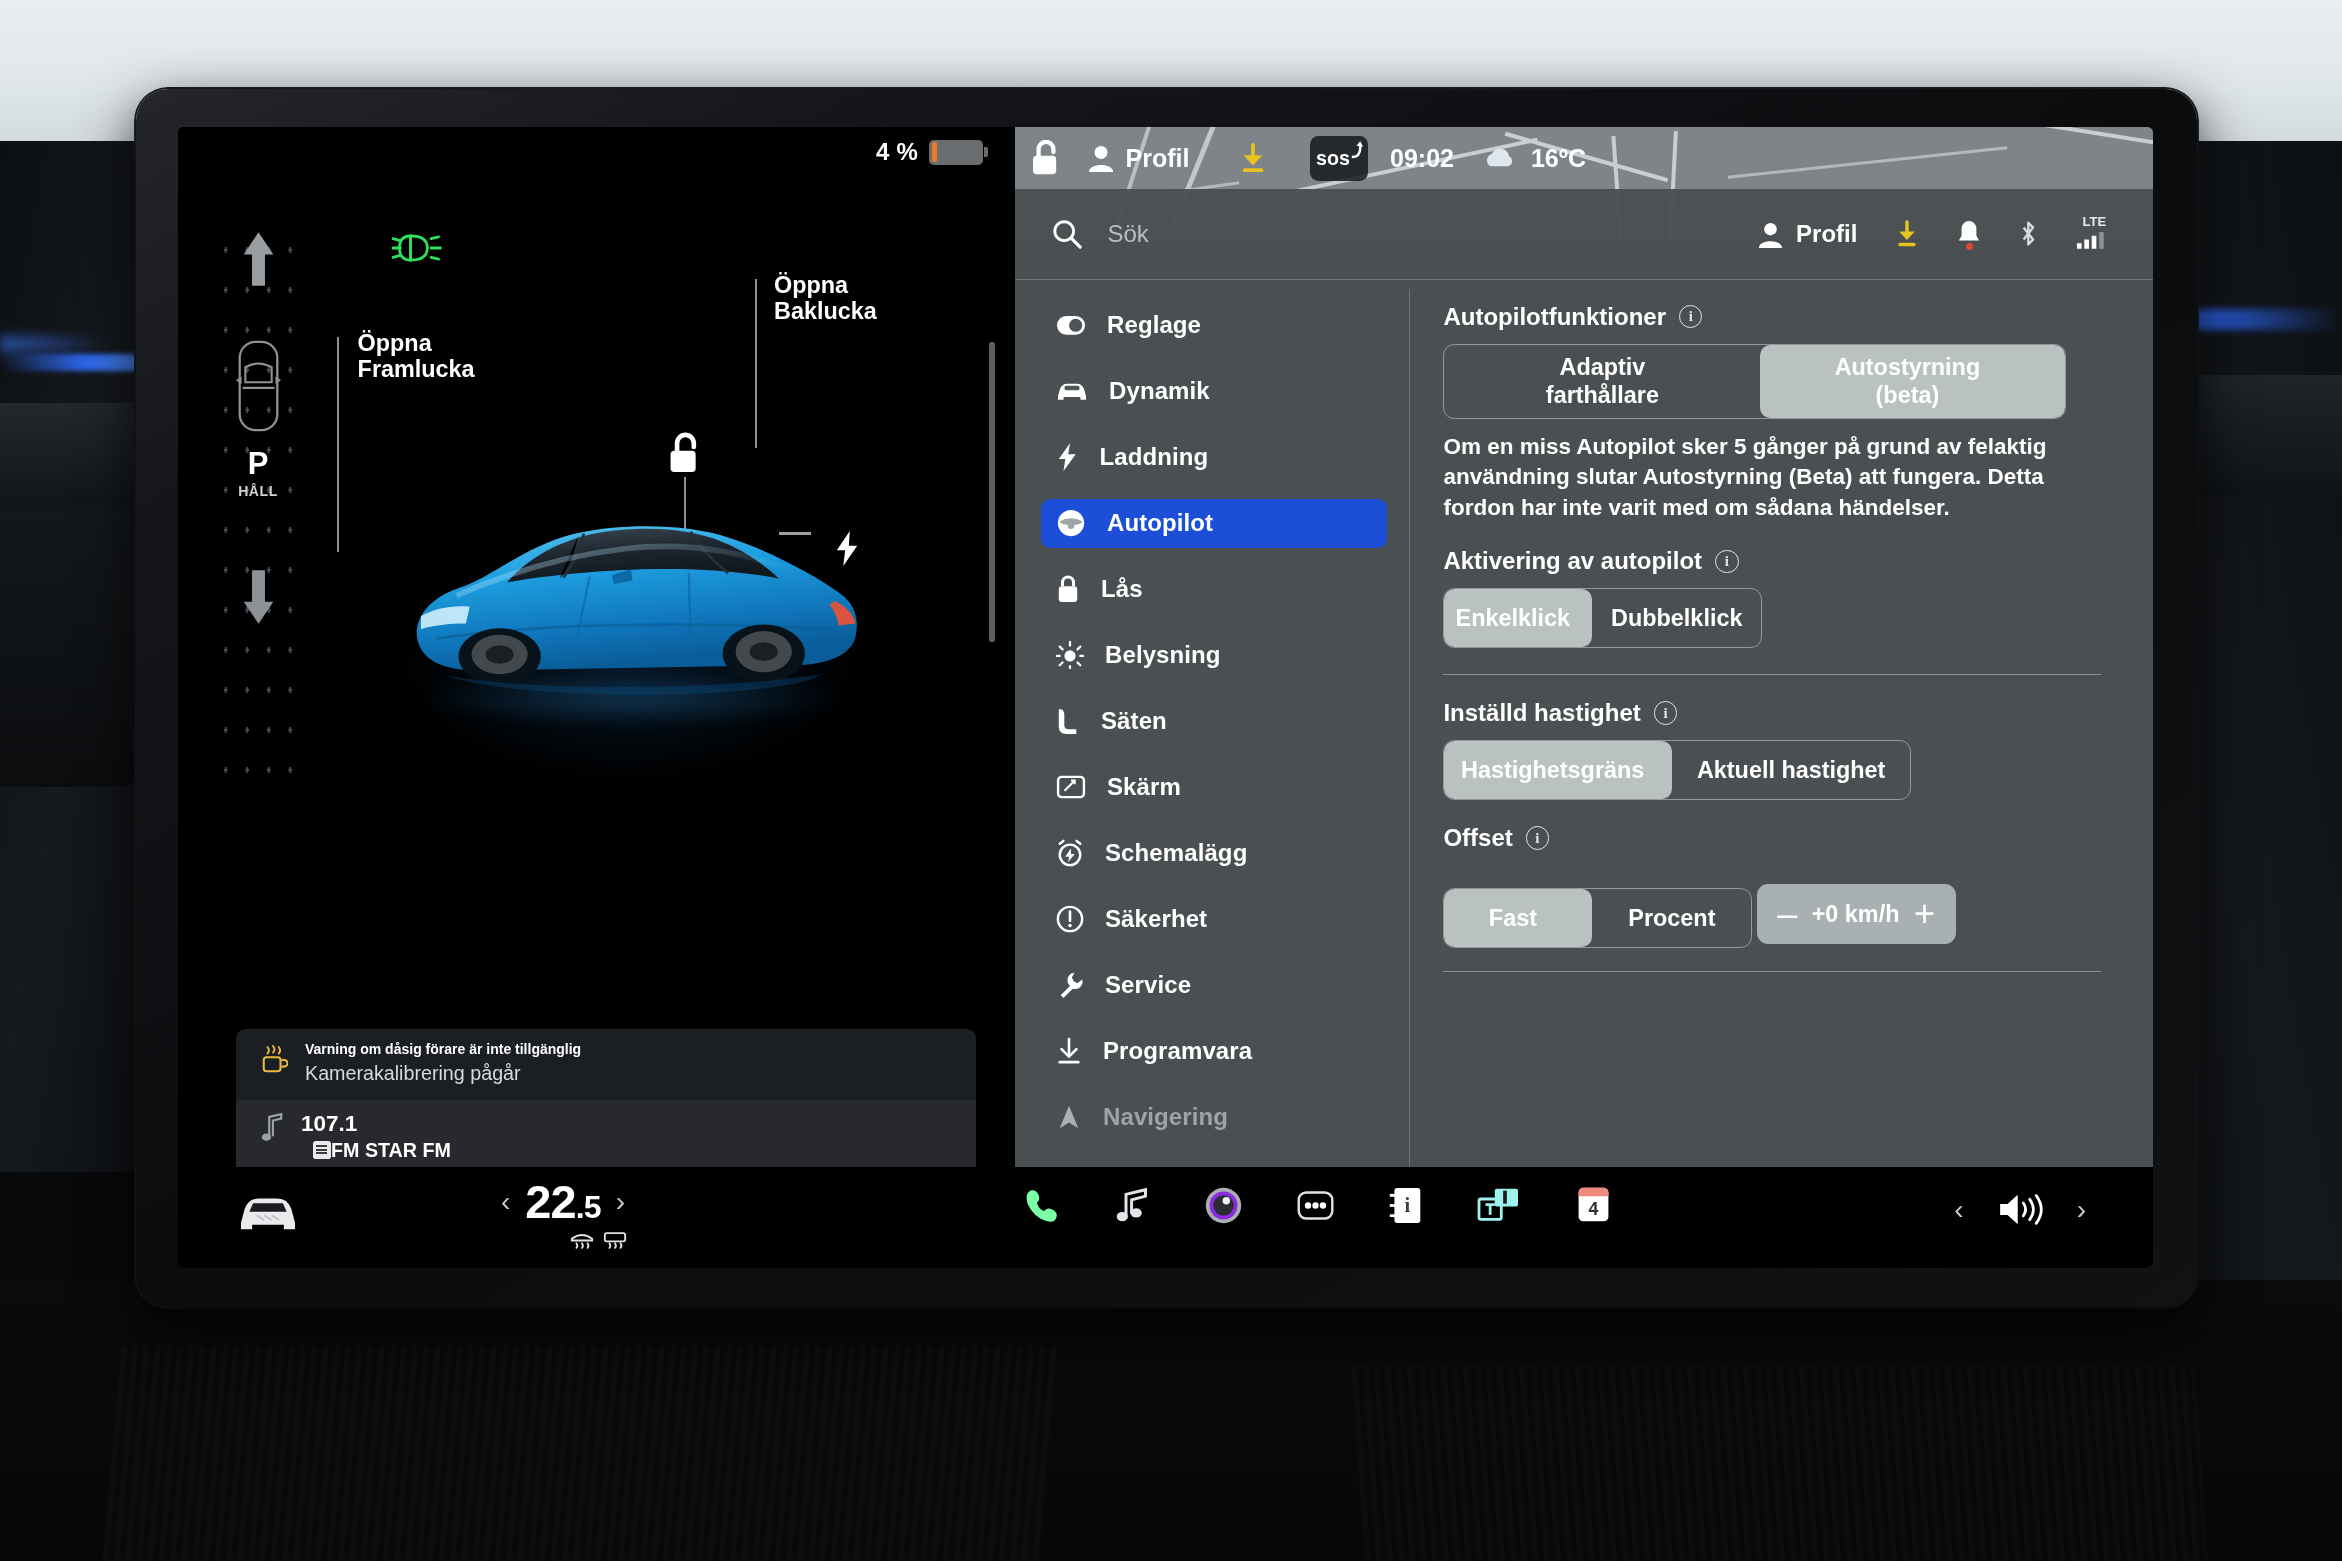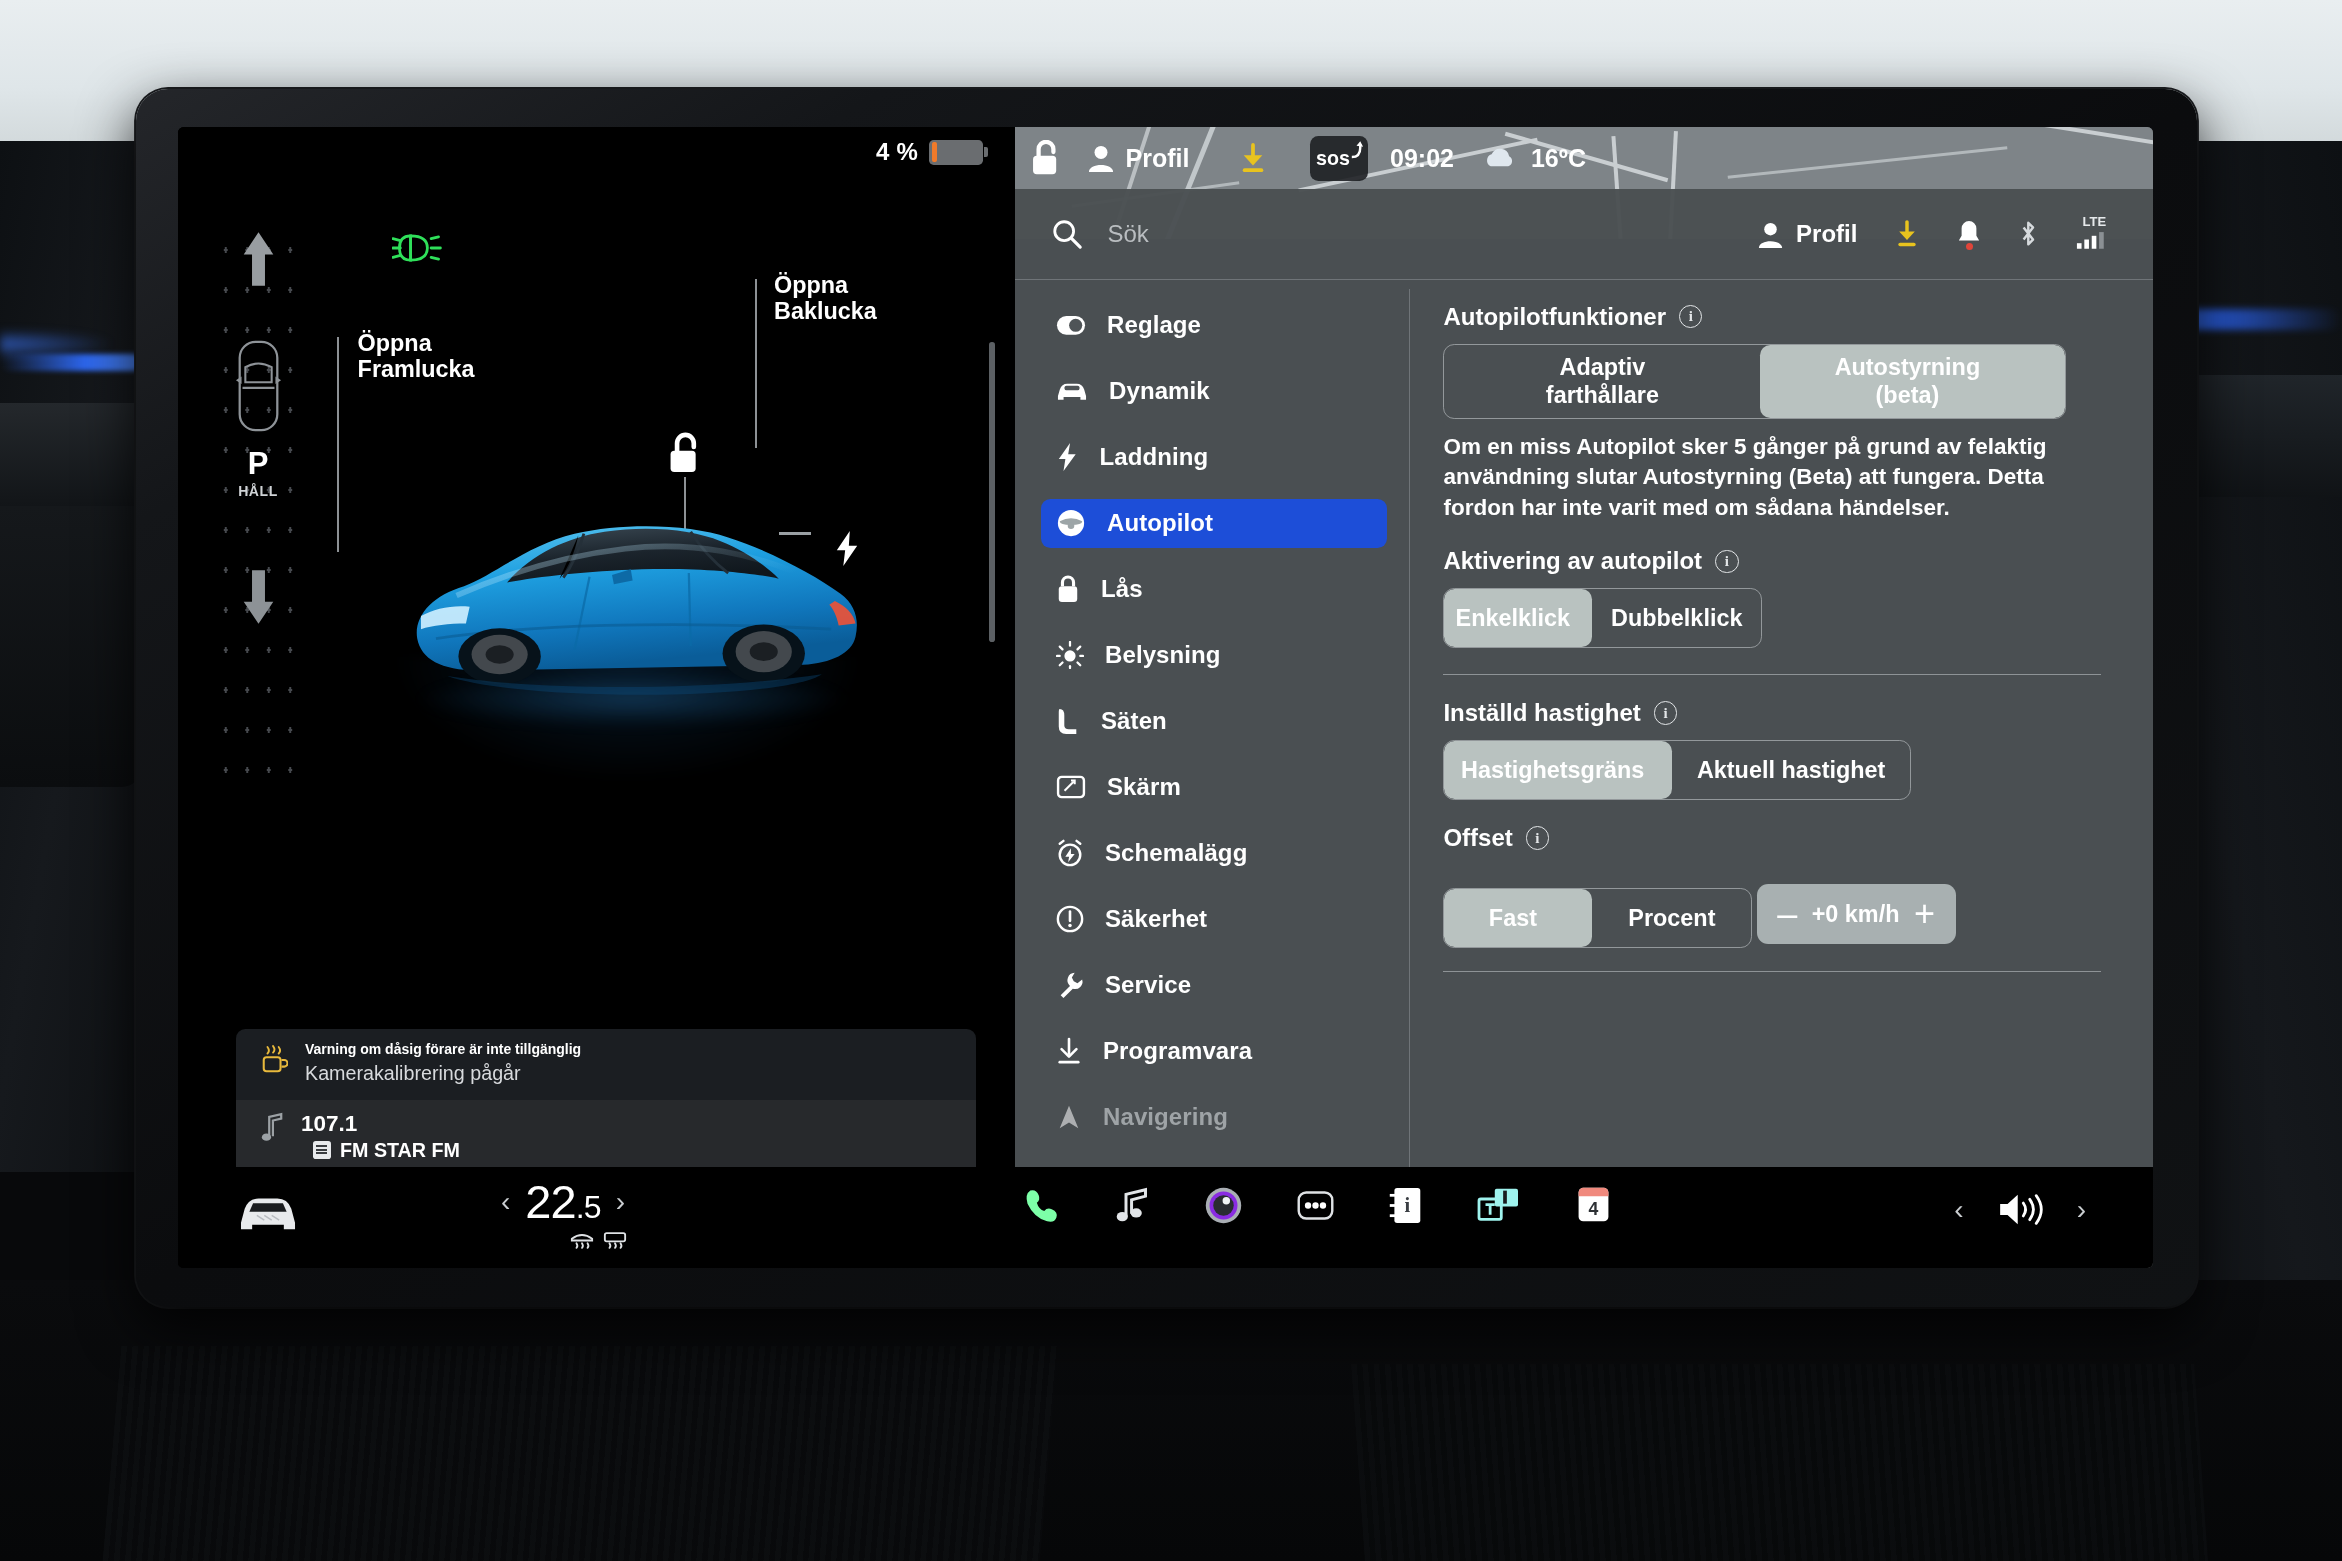--- a/index.html
+++ b/index.html
@@ -173,21 +173,21 @@
   .warn-txt1 { color: #fff; font-size: 14px; font-weight: 700; line-height: 1.25; }
   .warn-txt2 { color: #d8dadd; font-size: 19.7px; font-weight: 400; line-height: 1.3; margin-top: 2.8px;}
 
   .mediacard {
     position: absolute; left: 58px; right: 39px; bottom: 26px;
     height: 142px; background: #27292c; border-radius: 0 0 11.2px 11.2px;
     overflow: hidden;
   }
   .media-top { display: flex; gap: 17px; padding: 11.2px 0 9.4px 24px; height: 71px; }
   .media-freq { color: #fff; font-size: 22.5px; font-weight: 700; line-height: 1.15; }
-  .media-sub { color: #fff; font-size: 19.7px; font-weight: 700; display:flex; align-items:center; gap:9px; margin-top: 1.9px; padding-left: 12px; }
+  .media-sub { color: #fff; font-size: 19.7px; font-weight: 700; display:flex; align-items:center; gap:0; margin-top: 1.9px; padding-left: 12px; }
   .fm-badge {
     width: 18px; height: 18px; border-radius: 2.8px; background: #e8eaec;
     display:inline-block; position: relative;
   }
   .fm-badge:after {
     content:''; position:absolute; left:2.8px; top:3.7px; width: 11.2px; height: 10.3px;
     background: repeating-linear-gradient(180deg,#3a3d40 0 1.9px, transparent 1.9px 3.7px);
   }
   .media-divider { height:0.9px; background:#4a4d50; margin: 0 0 0 0; }
   .media-ctrls {
@@ -280,21 +280,21 @@
   #taskbar {
     position: absolute; left: 0; right: 0; bottom: 0; height: 101px;
     background: #000; display: flex; align-items: center;
   }
   .tb-car { position: absolute; left: 60px; top: 26px; }
   .tb-climate {
     position: absolute; left: 323px; top: 11.2px;
     display: flex; align-items: center; gap: 15px;
   }
   .chev { color:#c9cdd0; font-size:28px; font-weight: 400; }
-  .temp-val { color: #fff; font-weight: 400; line-height: 1; font-size: 47px; letter-spacing: -0.9px;}
+  .temp-val { color: #fff; font-weight: 700; line-height: 1; font-size: 47px; letter-spacing: -0.9px;}
   .temp-val .dec { font-size: 32px; }
   .defrost-row { position:absolute; left: 392px; top: 64px; display:flex; gap:9.4px; }
   .tb-apps { position:absolute; left: 843px; top: 17px; display: flex; align-items: center; gap: 51px; }
   .tb-right { position:absolute; right: 67px; top: 24px; display:flex; align-items:center; gap: 32px; }
 </style>
 </head>
 <body>
 
 <div id="photo">
   <div class="windshield"></div>

